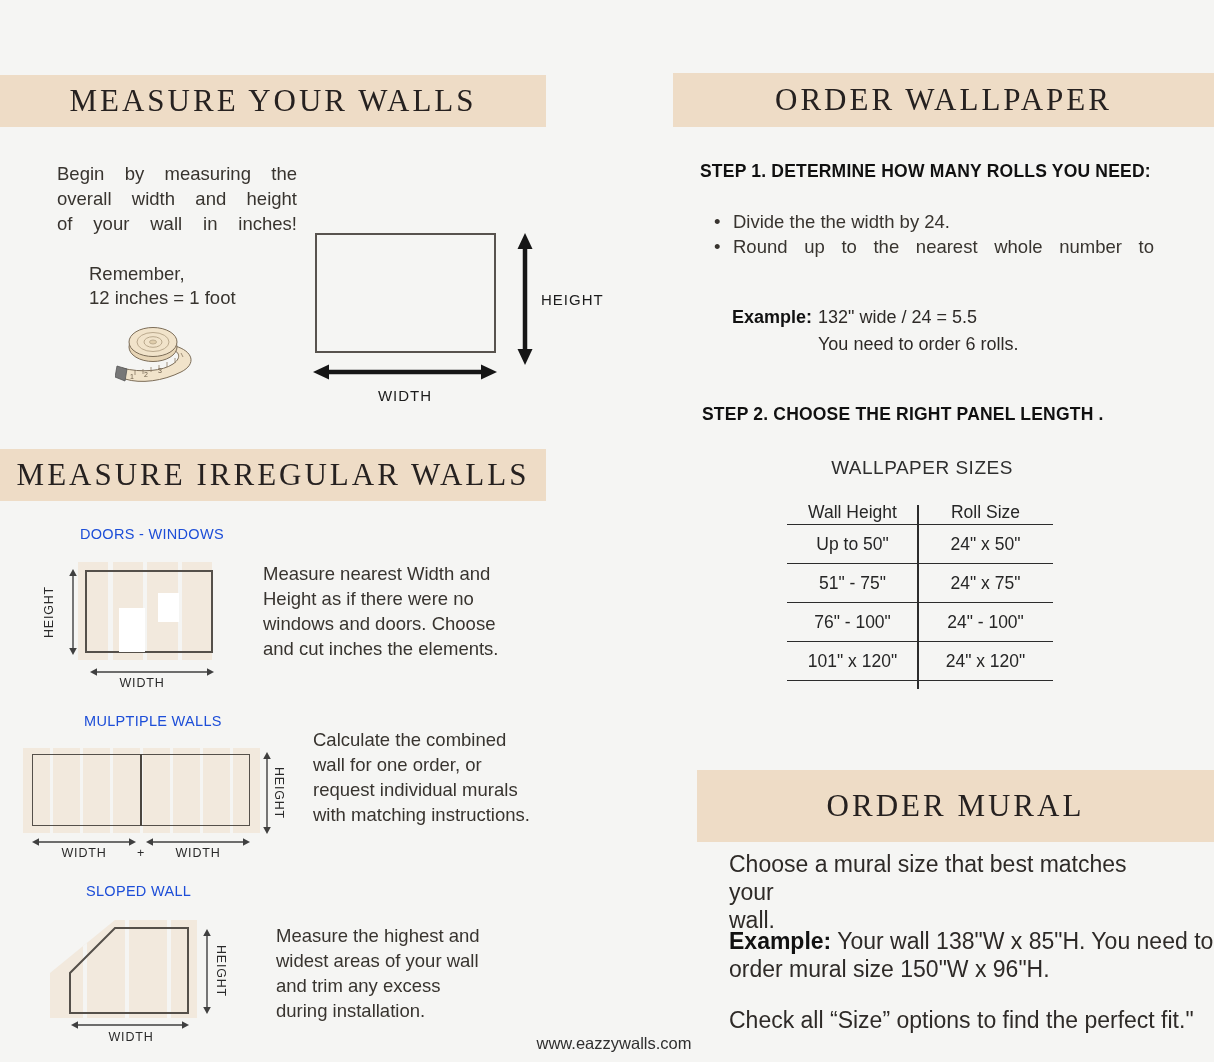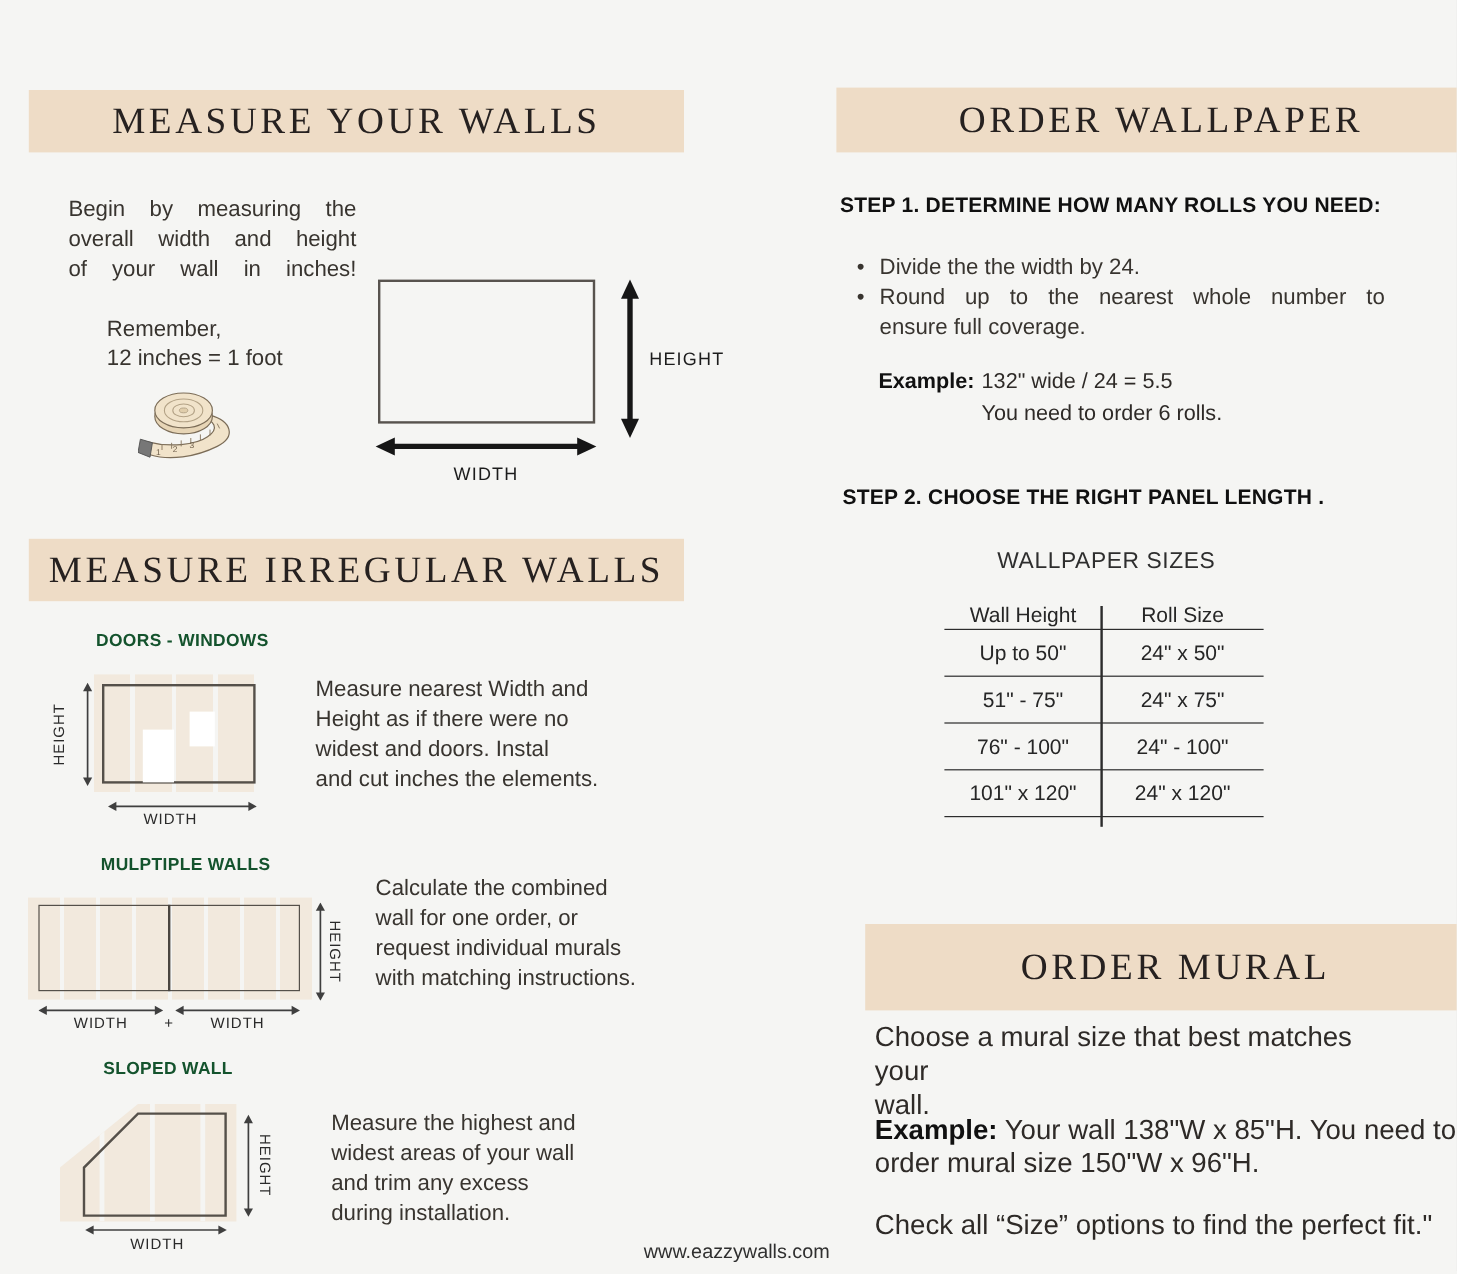--- a/index.html
+++ b/index.html
@@ -1,25 +1,25 @@
 <!DOCTYPE html>
 <html style="--bg: #f5f5f3; --banner: #eedcc6; --beige: #f2e9dd; --ink: #262120; --body: #38342f;"><head>
 <meta charset="utf-8">
 <style>
   html,body{margin:0;padding:0;}
   body{background:#e9e9e7;}
   .page{position:relative;width:1214px;height:1062px;background:var(--bg,#f5f5f3);
         font-family:"Liberation Sans",sans-serif;color:var(--body,#38342f);overflow:hidden;}
   .abs{position:absolute;}
-  .banner{position:absolute;background:var(--banner,#eedcc6);display:flex;align-items:center;justify-content:center;margin-left:24px;}
+  .banner{position:absolute;background:var(--banner,#eedcc6);display:flex;align-items:center;justify-content:center;}
   .banner-title{font-family:"Liberation Serif",serif;font-weight:500;letter-spacing:3px;color:var(--ink,#262120);font-size:31px;white-space:nowrap;}
   .para{font-size:18.5px;line-height:25px;color:var(--body,#38342f);}
   .para span{display:block;}
   .jline{text-align:justify;text-align-last:justify;}
-  .subhead{font-weight:bold;font-size:14.5px;letter-spacing:.3px;color:#14532d;white-space:nowrap;}
+  .subhead{font-weight:normal;font-size:14.5px;letter-spacing:.3px;color:#1d4ed8;white-space:nowrap;}
   .stephead{font-weight:bold;font-size:17.5px;letter-spacing:.2px;color:#101010;white-space:nowrap;}
   .dimlabel{font-size:15px;letter-spacing:1px;color:#1c1c1c;}
   .dimlabel-sm{font-size:12.5px;letter-spacing:.8px;color:#2a2a2a;}
   .center{text-align:center;}
   .vtext-up{writing-mode:vertical-rl;transform:rotate(180deg);text-align:center;}
   .vtext-down{writing-mode:vertical-rl;text-align:center;}
   .outline-rect{position:absolute;border:2px solid #55504a;box-sizing:border-box;background:transparent;}
   .beige-stripes-4{position:absolute;background:repeating-linear-gradient(90deg,var(--beige,#f2e9dd) 0 30.5px,var(--bg,#f5f5f3) 30.5px 34.5px);}
   .beige-stripes-8{position:absolute;background:repeating-linear-gradient(90deg,var(--beige,#f2e9dd) 0 27px,var(--bg,#f5f5f3) 27px 30px);}
   .white-block{position:absolute;background:#ffffff;}
@@ -110,21 +110,21 @@
   <span class="abs dimlabel-sm vtext-up" style="left:42px;top:574px;height:76px;">HEIGHT</span>
   <svg class="abs" style="left:90px;top:666px;" width="124" height="12" viewBox="0 0 124 12">
     <line x1="5" y1="6" x2="119" y2="6" stroke="#3f3f3f" stroke-width="1.4"></line>
     <polygon points="0,6 7,2.2 7,9.8" fill="#3f3f3f"></polygon>
     <polygon points="124,6 117,2.2 117,9.8" fill="#3f3f3f"></polygon>
   </svg>
   <span class="abs dimlabel-sm center" style="left:80px;top:676px;width:124px;">WIDTH</span>
   <div class="abs para" style="left:263px;top:561px;">
     <span>Measure nearest Width and</span>
     <span>Height as if there were no</span>
-    <span>widest and doors. Instal</span>
+    <span>windows and doors. Choose</span>
     <span>and cut inches the elements.</span>
   </div>
 
   <span class="abs subhead" style="left:84px;top:713px;">MULPTIPLE WALLS</span>
   <div class="beige-stripes-8" style="left:23px;top:748px;width:237px;height:85px;"></div>
   <div class="outline-rect" style="left:32px;top:754px;width:218px;height:72px;border-width:1.5px;"></div>
   <div class="divider-v" style="left:140px;top:754px;width:2px;height:72px;"></div>
   <svg class="abs" style="left:261px;top:752px;" width="12" height="82" viewBox="0 0 12 82">
     <line x1="6" y1="5" x2="6" y2="77" stroke="#3f3f3f" stroke-width="1.4"></line>
     <polygon points="6,0 2.2,7 9.8,7" fill="#3f3f3f"></polygon>
@@ -193,21 +193,20 @@
 
   <div class="abs" style="left:714px;top:209px;width:440px;">
     <div class="para" style="display:flex;">
       <span style="width:19px;">•</span>
       <span style="flex:1;">Divide the the width by 24.</span>
     </div>
     <div class="para" style="display:flex;">
       <span style="width:19px;">•</span>
       <span style="flex:1;">
         <span class="jline">Round up to the nearest whole number to</span>
-        <span>ensure full coverage.</span>
       </span>
     </div>
   </div>
 
   <span class="abs example-text" style="left:732px;top:307px;font-weight:bold;color:#111;">Example:</span>
   <span class="abs example-text" style="left:818px;top:307px;">132" wide / 24 = 5.5</span>
   <span class="abs example-text" style="left:818px;top:334px;">You need to order 6 rolls.</span>
 
   <span class="abs stephead" style="left:702px;top:404px;">STEP 2. CHOOSE THE RIGHT PANEL LENGTH .</span>
 

